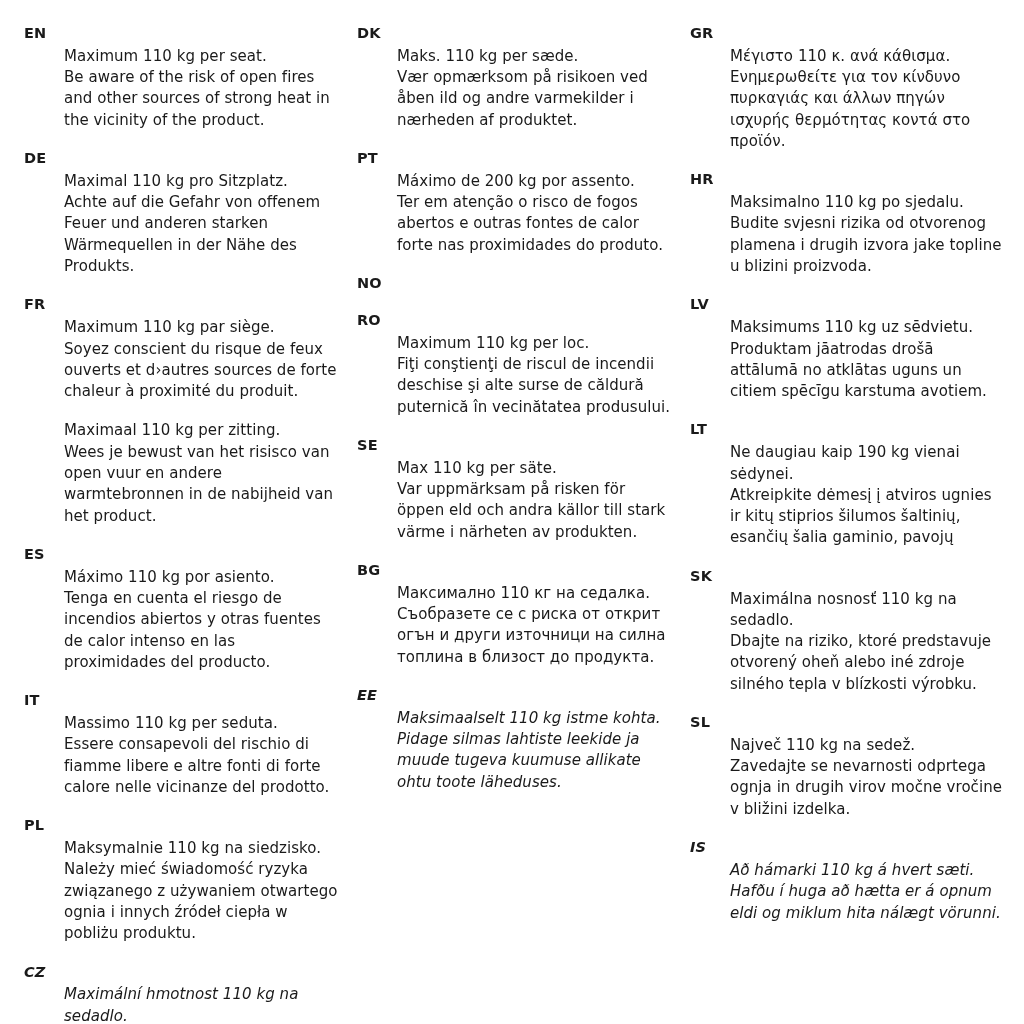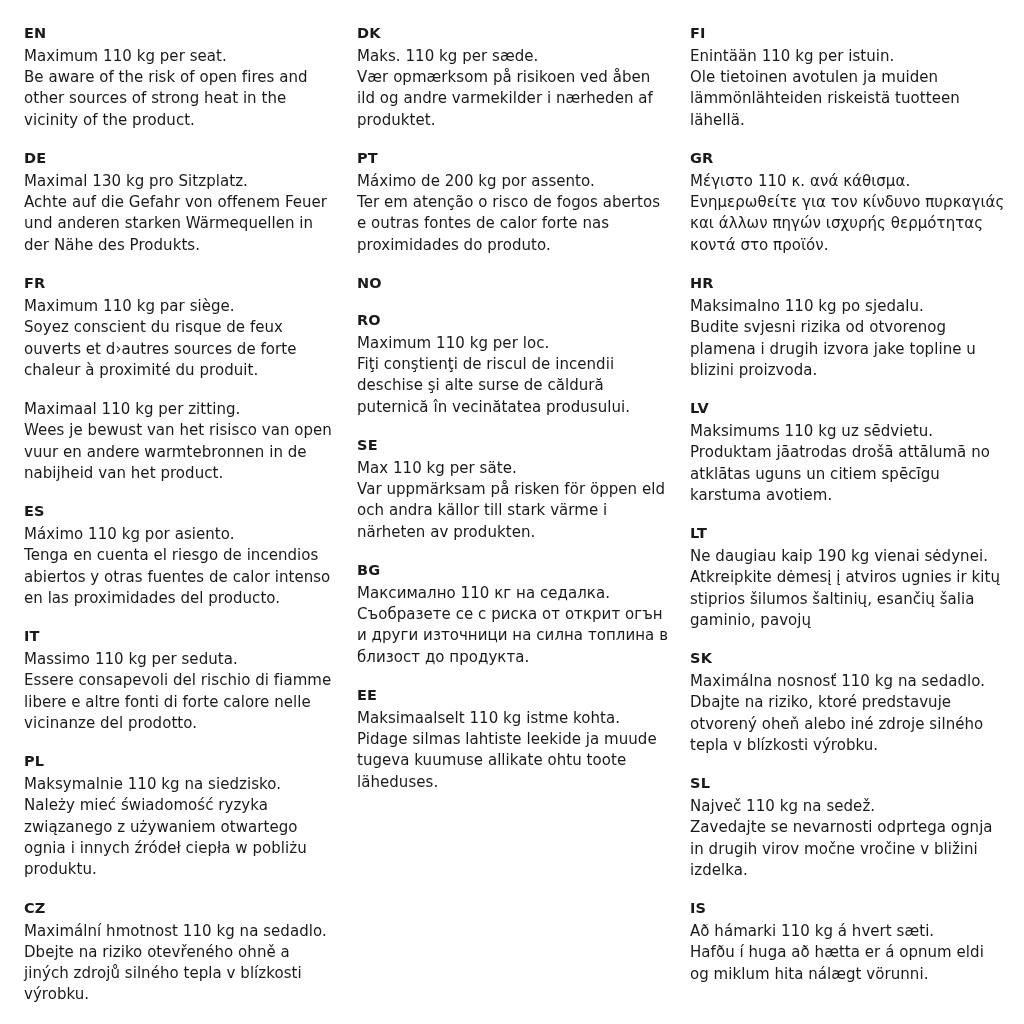--- a/index.html
+++ b/index.html
@@ -32,50 +32,52 @@
     width: 333px;
     flex: 0 0 333px;
     box-sizing: border-box;
     padding-right: 18px;
   }
   .entry {
     margin-bottom: 18px;
   }
   .entry:last-child {
     margin-bottom: 0;
+    font-style: italic;
   }
   .lang-code {
     font-weight: bold;
     font-size: 14.5px;
     line-height: 1.3;
     letter-spacing: 0.2px;
     margin-bottom: 3px;
   }
   .lang-text {
     font-size: 15px;
     line-height: 1.42;
     letter-spacing: 0.05px;
     white-space: pre-line;
+    margin-left: 40px;
   }
 </style>
 </head>
 <body>
 
 <div id="sheet">
   <div class="columns">
 
     <div class="column">
       <div class="entry">
         <div class="lang-code">EN</div>
         <div class="lang-text">Maximum 110 kg per seat.
 Be aware of the risk of open fires and other sources of strong heat in the vicinity of the product.</div>
       </div>
       <div class="entry">
         <div class="lang-code">DE</div>
-        <div class="lang-text">Maximal 130 kg pro Sitzplatz.
+        <div class="lang-text">Maximal 110 kg pro Sitzplatz.
 Achte auf die Gefahr von offenem Feuer und anderen starken Wärmequellen in der Nähe des Produkts.</div>
       </div>
       <div class="entry">
         <div class="lang-code">FR</div>
         <div class="lang-text">Maximum 110 kg par siège.
 Soyez conscient du risque de feux ouverts et d›autres sources de forte chaleur à proximité du produit.</div>
       </div>
       <div class="entry">
         <div class="lang-text">Maximaal 110 kg per zitting.
 Wees je bewust van het risisco van open vuur en andere warmtebronnen in de nabijheid van het product.</div>
@@ -133,25 +135,20 @@
       </div>
       <div class="entry">
         <div class="lang-code">EE</div>
         <div class="lang-text">Maksimaalselt 110 kg istme kohta.
 Pidage silmas lahtiste leekide ja muude tugeva kuumuse allikate ohtu toote läheduses.</div>
       </div>
     </div>
 
     <div class="column">
       <div class="entry">
-        <div class="lang-code">FI</div>
-        <div class="lang-text">Enintään 110 kg per istuin.
-Ole tietoinen avotulen ja muiden lämmönlähteiden riskeistä tuotteen lähellä.</div>
-      </div>
-      <div class="entry">
         <div class="lang-code">GR</div>
         <div class="lang-text">Μέγιστο 110 κ. ανά κάθισμα.
  Ενημερωθείτε για τον κίνδυνο πυρκαγιάς και άλλων πηγών ισχυρής θερμότητας κοντά στο προϊόν.</div>
       </div>
       <div class="entry">
         <div class="lang-code">HR</div>
         <div class="lang-text">Maksimalno 110 kg po sjedalu.
 Budite svjesni rizika od otvorenog plamena i drugih izvora jake topline u blizini proizvoda.</div>
       </div>
       <div class="entry">

